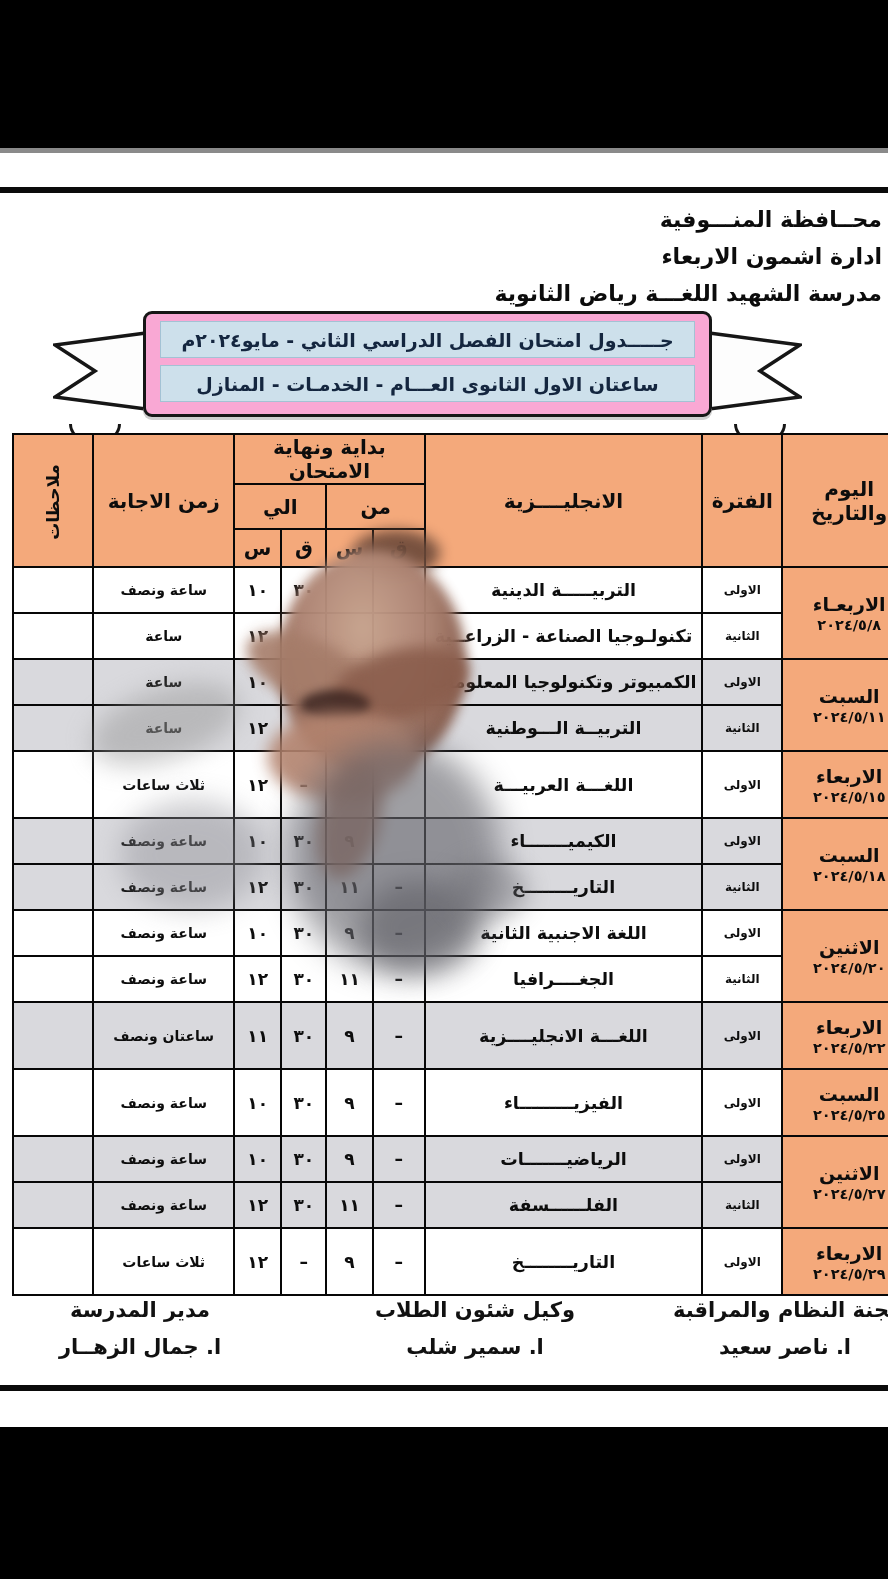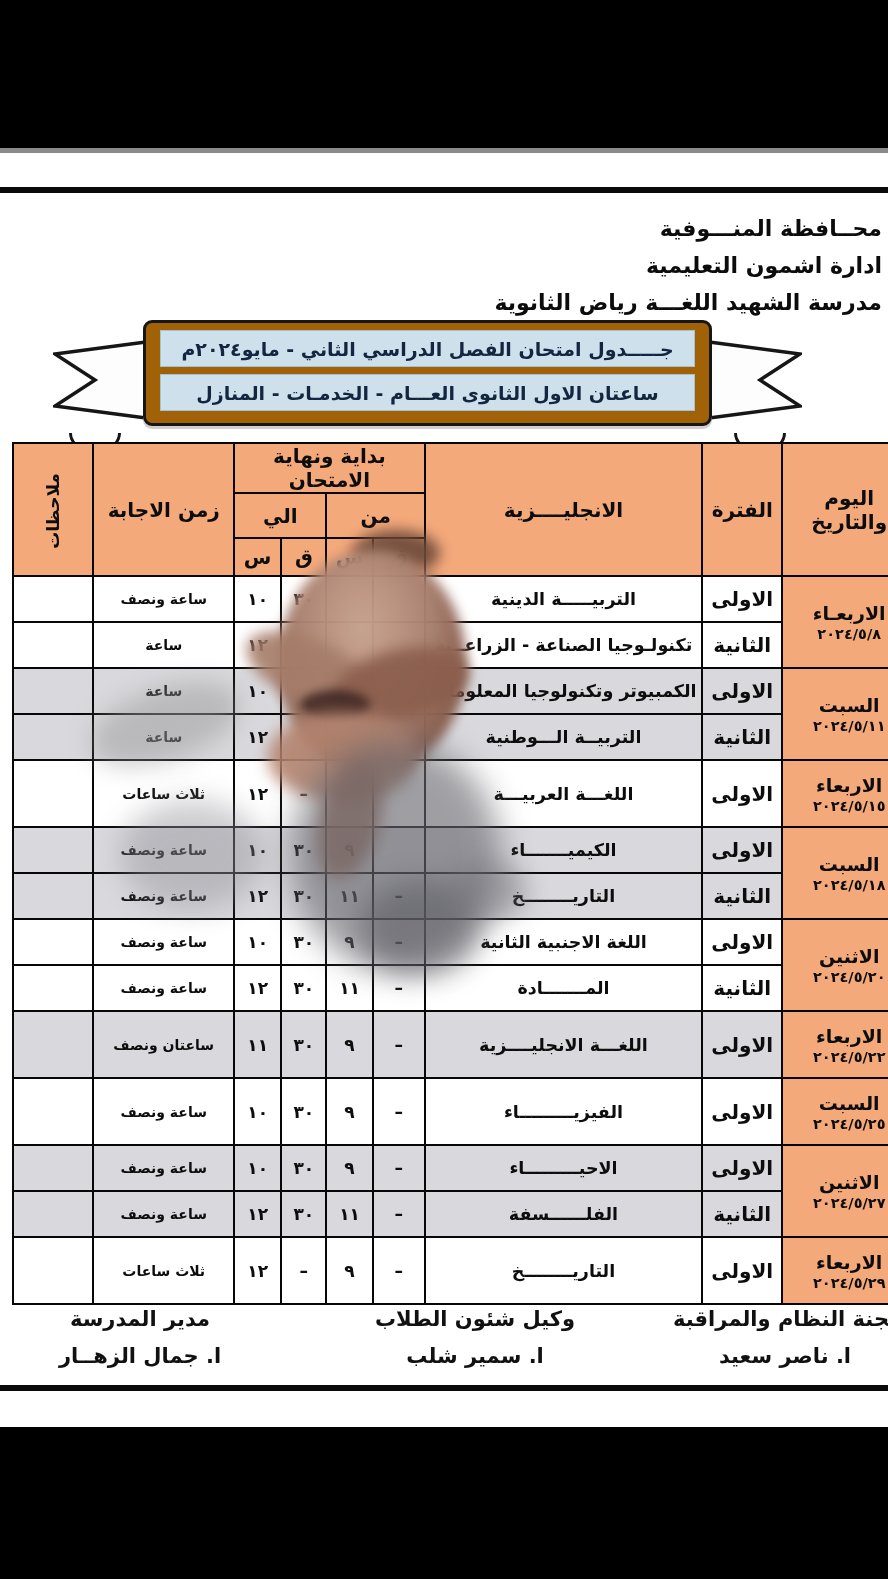--- a/index.html
+++ b/index.html
@@ -10,34 +10,34 @@
   }
   
   .bar { position:absolute; left:0; width:888px; }
   #top-black     { top:0;    height:148px; background:#000; }
   #top-grayline  { top:148px;height:5px;  background:#8a8a8a; }
   #top-blackline { top:187px;height:6px;  background:#0a0a0a; }
   #bot-blackline { top:1385px;height:6px; background:#0a0a0a; }
   #bot-black     { top:1427px;height:152px; background:#000; }
 
   
-  #doc { position:absolute; left:0; top:202px; width:888px; height:1309px; direction:rtl; }
+  #doc { position:absolute; left:0; top:193px; width:888px; height:1309px; direction:rtl; }
 
   .org { position:absolute; top:8px; right:6px; text-align:right; color:#0c0c0c;
          font-weight:800; font-size:22px; line-height:37px; }
   .org div { white-space:nowrap; }
 
   
   .ribbon { position:absolute; top:118px; left:55px; width:745px; height:118px; direction:ltr; }
   .ribbon svg.tail { position:absolute; top:16px; }
   .ribbon svg.tail.left  { left:-2px; }
   .ribbon svg.tail.right { right:-2px; }
   .ribbon .scroll {
     position:absolute; left:88px; right:88px; top:0; height:100px;
-    background:#a16207; border:3px solid #161616; border-radius:9px;
+    background:#f9a8d4; border:3px solid #161616; border-radius:9px;
     box-shadow:0 3px 0 #cfcfcf;
   }
   .ribbon .strip {
     margin:7px 14px 0 14px; height:35px; background:var(--strip-bg);
     border:1px solid #a3c2d4; display:flex; align-items:center; justify-content:center;
     font-weight:800; font-size:19px; color:#14263f; white-space:nowrap;
   }
   .ribbon .curl { position:absolute; bottom:-12px; width:46px; height:14px;
     border:3px solid #161616; border-top:none; border-radius:0 0 22px 22px; background:#fff; }
   .ribbon .curl.l { left:14px; } .ribbon .curl.r { right:14px; }
@@ -52,21 +52,21 @@
   col.c-day{width:133px;} col.c-period{width:80px;} col.c-subject{width:276px;}
   col.c-fm{width:52px;} col.c-fh{width:46px;} col.c-tm{width:45px;} col.c-th{width:47px;}
   col.c-dur{width:140px;} col.c-notes{width:80px;}
   th.notes-th span { display:inline-block; transform:rotate(-90deg); font-size:17px; letter-spacing:1px; }
   tr.paired { height:46px; } tr.single { height:67px; }
   tr.gray td { background:var(--gray-row); }
   td.day-cell { background:var(--header-bg) !important; }
   .day-name { font-weight:900; font-size:19px; transform:scaleY(.96); }
   .day-date { font-weight:800; font-size:14.5px; margin-top:2px; letter-spacing:.5px; }
   td.subject { font-weight:800; font-size:17.5px; white-space:nowrap; }
-  td.period  { font-weight:800; font-size:20px; }
+  td.period  { font-weight:800; font-size:12px; }
   td.duration{ font-weight:800; font-size:14px; white-space:nowrap; }
   td.from_m, td.from_h, td.to_m, td.to_h { font-weight:800; font-size:17px; }
 
   
   .sigs { position:absolute; top:1105px; left:0; width:940px; height:85px; direction:rtl; }
   .sig { position:absolute; text-align:center; font-weight:900; color:#111; white-space:nowrap; }
   .sig .t { font-size:21px; } .sig .n { font-size:21px; margin-top:13px; }
   .sig.s-right { left:630px; width:310px; }
   .sig.s-mid   { left:330px; width:290px; }
   .sig.s-left  { left:15px;  width:250px; }
@@ -93,21 +93,21 @@
 <body>
 
 <div class="bar" id="top-black"></div>
 <div class="bar" id="top-grayline"></div>
 <div class="bar" id="top-blackline"></div>
 
 <div id="doc">
 
   <div class="org">
     <div>محــافظة المنـــوفية</div>
-    <div>ادارة اشمون التعليمية</div>
+    <div>ادارة اشمون الاربعاء</div>
     <div>مدرسة الشهيد اللغـــة رياض الثانوية</div>
   </div>
 
   <div class="ribbon">
     <svg class="tail left" width="110" height="88" viewBox="0 0 110 88">
       <polygon points="108,4 2,18 42,44 2,70 108,84" fill="#fdfdfd" stroke="#161616" stroke-width="3.5"></polygon>
     </svg>
     <svg class="tail right" width="110" height="88" viewBox="0 0 110 88">
       <polygon points="2,4 108,18 68,44 108,70 2,84" fill="#fdfdfd" stroke="#161616" stroke-width="3.5"></polygon>
     </svg>
@@ -247,21 +247,21 @@
           <td class="subject">اللغة الاجنبية الثانية</td>
           <td class="from_m">–</td>
           <td class="from_h">٩</td>
           <td class="to_m">٣٠</td>
           <td class="to_h">١٠</td>
           <td class="duration">ساعة ونصف</td>
           <td class="notes"></td>
         </tr>
         <tr class="paired">
           <td class="period">الثانية</td>
-          <td class="subject">المـــــــادة</td>
+          <td class="subject">الجغــــرافيا</td>
           <td class="from_m">–</td>
           <td class="from_h">١١</td>
           <td class="to_m">٣٠</td>
           <td class="to_h">١٢</td>
           <td class="duration">ساعة ونصف</td>
           <td class="notes"></td>
         </tr>
         <tr class="gray single">
           <td class="day-cell" rowspan="1">
             <div class="day-name">الاربعاء</div>
@@ -289,21 +289,21 @@
           <td class="to_h">١٠</td>
           <td class="duration">ساعة ونصف</td>
           <td class="notes"></td>
         </tr>
         <tr class="gray paired">
           <td class="day-cell" rowspan="2">
             <div class="day-name">الاثنين</div>
             <div class="day-date">٢٠٢٤/٥/٢٧</div>
           </td>
           <td class="period">الاولى</td>
-          <td class="subject">الاحيـــــــــاء</td>
+          <td class="subject">الرياضيـــــــات</td>
           <td class="from_m">–</td>
           <td class="from_h">٩</td>
           <td class="to_m">٣٠</td>
           <td class="to_h">١٠</td>
           <td class="duration">ساعة ونصف</td>
           <td class="notes"></td>
         </tr>
         <tr class="gray paired">
           <td class="period">الثانية</td>
           <td class="subject">الفلــــــسفة</td>

